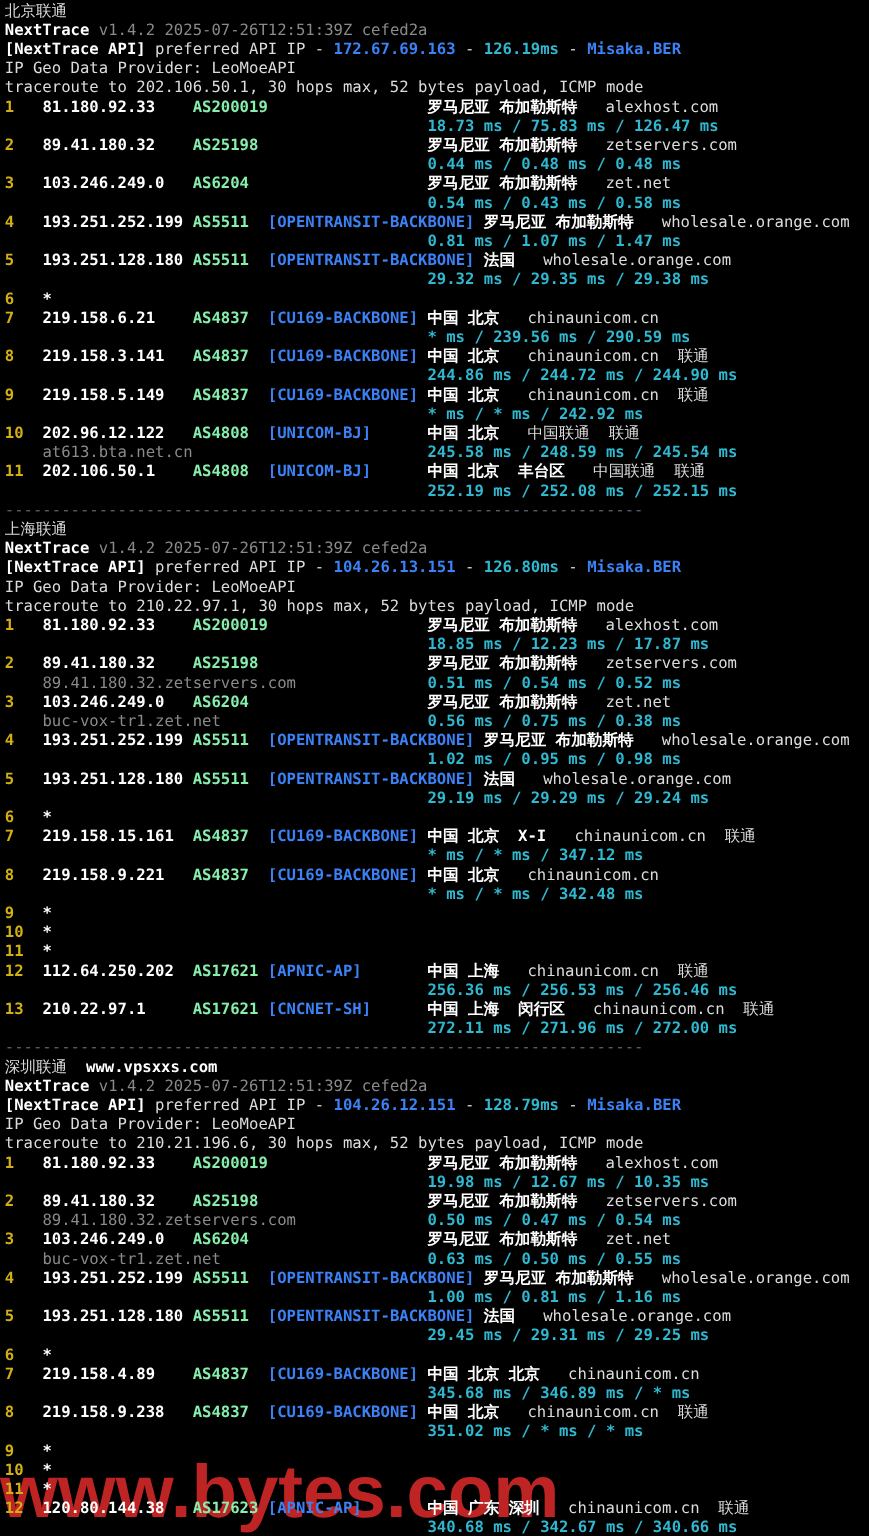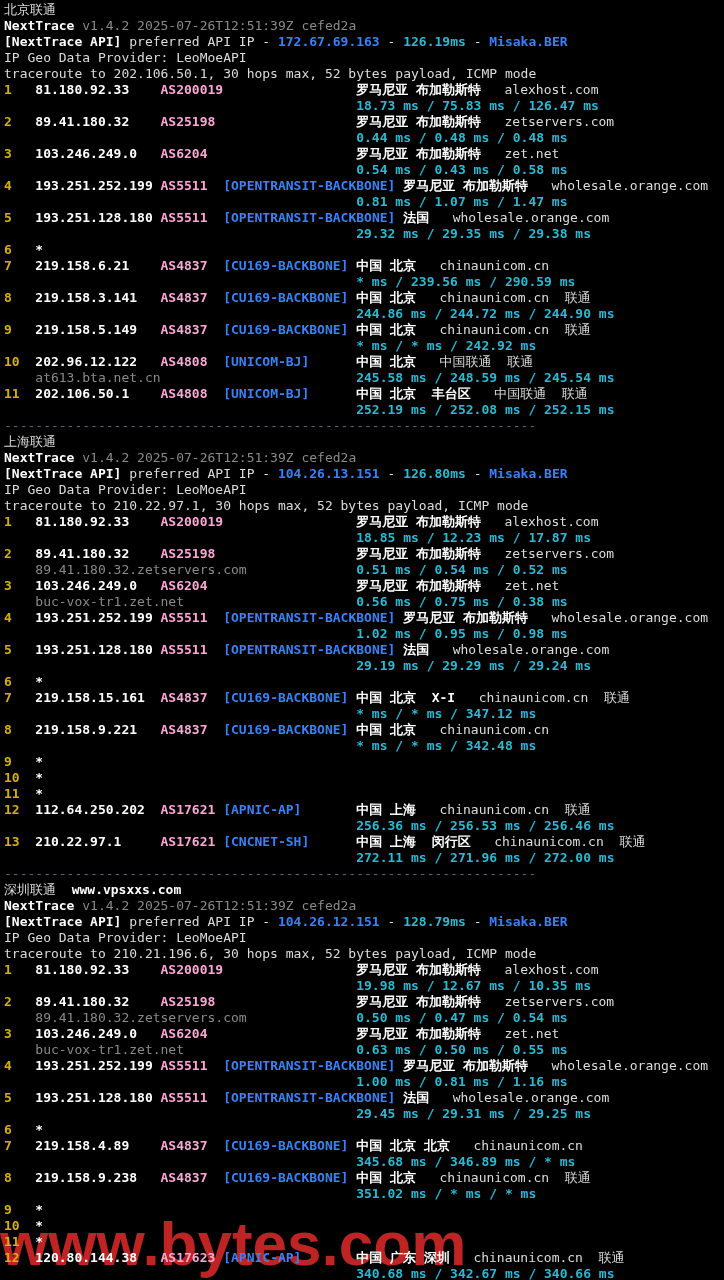--- a/index.html
+++ b/index.html
@@ -27,21 +27,21 @@
     position:absolute;
     left:4px;top:2px;
     z-index:1;
     white-space:pre;
   }
   .line{height:16px;white-space:pre;}
   .t-white{color:#dcdcdc;}
   .t-bold{color:#ffffff;font-weight:bold;}
   .t-gray{color:#8a8a8a;text-align:center;}
   .t-yellow{color:#d2b013;font-weight:bold;}
-  .t-green{color:#f9a8d4;font-weight:bold;}
+  .t-green{color:#86efac;font-weight:bold;}
   .t-green-b{color:#3b82f6;font-weight:bold;}
   .t-cyan{color:#2fb8d0;font-weight:bold;}
   .t-div{color:#5d6673;}
 </style>
 </head>
 <body>
 
 <div class="screen">
   <div class="watermark">www.bytes.com</div>
   <div class="term" id="term"><div class="line"><span class="t-white">北京联通</span></div><div class="line"><span class="t-bold">NextTrace</span><span class="t-gray"> v1.4.2 2025-07-26T12:51:39Z cefed2a</span></div><div class="line"><span class="t-bold">[NextTrace API]</span><span class="t-white"> preferred API IP - </span><span class="t-green-b">172.67.69.163</span><span class="t-white"> - </span><span class="t-cyan">126.19ms</span><span class="t-white"> - </span><span class="t-green-b">Misaka.BER</span></div><div class="line"><span class="t-white">IP Geo Data Provider: LeoMoeAPI</span></div><div class="line"><span class="t-white">traceroute to 202.106.50.1, 30 hops max, 52 bytes payload, ICMP mode</span></div><div class="line"><span class="t-yellow">1   </span><span class="t-bold">81.180.92.33    </span><span class="t-green">AS200019</span><span class="t-white">                 </span><span class="t-bold">罗马尼亚 布加勒斯特</span><span class="t-white">   </span><span class="t-white">alexhost.com</span></div><div class="line"><span class="t-white">                                             </span><span class="t-cyan">18.73 ms / 75.83 ms / 126.47 ms</span></div><div class="line"><span class="t-yellow">2   </span><span class="t-bold">89.41.180.32    </span><span class="t-green">AS25198 </span><span class="t-white">                 </span><span class="t-bold">罗马尼亚 布加勒斯特</span><span class="t-white">   </span><span class="t-white">zetservers.com</span></div><div class="line"><span class="t-white">                                             </span><span class="t-cyan">0.44 ms / 0.48 ms / 0.48 ms</span></div><div class="line"><span class="t-yellow">3   </span><span class="t-bold">103.246.249.0   </span><span class="t-green">AS6204  </span><span class="t-white">                 </span><span class="t-bold">罗马尼亚 布加勒斯特</span><span class="t-white">   </span><span class="t-white">zet.net</span></div><div class="line"><span class="t-white">                                             </span><span class="t-cyan">0.54 ms / 0.43 ms / 0.58 ms</span></div><div class="line"><span class="t-yellow">4   </span><span class="t-bold">193.251.252.199 </span><span class="t-green">AS5511  </span><span class="t-green-b">[OPENTRANSIT-BACKBONE] </span><span class="t-bold">罗马尼亚 布加勒斯特</span><span class="t-white">   </span><span class="t-white">wholesale.orange.com</span></div><div class="line"><span class="t-white">                                             </span><span class="t-cyan">0.81 ms / 1.07 ms / 1.47 ms</span></div><div class="line"><span class="t-yellow">5   </span><span class="t-bold">193.251.128.180 </span><span class="t-green">AS5511  </span><span class="t-green-b">[OPENTRANSIT-BACKBONE] </span><span class="t-bold">法国</span><span class="t-white">   </span><span class="t-white">wholesale.orange.com</span></div><div class="line"><span class="t-white">                                             </span><span class="t-cyan">29.32 ms / 29.35 ms / 29.38 ms</span></div><div class="line"><span class="t-yellow">6   </span><span class="t-bold">*</span></div><div class="line"><span class="t-yellow">7   </span><span class="t-bold">219.158.6.21    </span><span class="t-green">AS4837  </span><span class="t-green-b">[CU169-BACKBONE] </span><span class="t-bold">中国 北京</span><span class="t-white">   </span><span class="t-white">chinaunicom.cn</span></div><div class="line"><span class="t-white">                                             </span><span class="t-cyan">* ms / 239.56 ms / 290.59 ms</span></div><div class="line"><span class="t-yellow">8   </span><span class="t-bold">219.158.3.141   </span><span class="t-green">AS4837  </span><span class="t-green-b">[CU169-BACKBONE] </span><span class="t-bold">中国 北京</span><span class="t-white">   </span><span class="t-white">chinaunicom.cn</span><span class="t-white">  </span><span class="t-white">联通</span></div><div class="line"><span class="t-white">                                             </span><span class="t-cyan">244.86 ms / 244.72 ms / 244.90 ms</span></div><div class="line"><span class="t-yellow">9   </span><span class="t-bold">219.158.5.149   </span><span class="t-green">AS4837  </span><span class="t-green-b">[CU169-BACKBONE] </span><span class="t-bold">中国 北京</span><span class="t-white">   </span><span class="t-white">chinaunicom.cn</span><span class="t-white">  </span><span class="t-white">联通</span></div><div class="line"><span class="t-white">                                             </span><span class="t-cyan">* ms / * ms / 242.92 ms</span></div><div class="line"><span class="t-yellow">10  </span><span class="t-bold">202.96.12.122   </span><span class="t-green">AS4808  </span><span class="t-green-b">[UNICOM-BJ]      </span><span class="t-bold">中国 北京</span><span class="t-white">   </span><span class="t-white">中国联通</span><span class="t-white">  </span><span class="t-white">联通</span></div><div class="line"><span class="t-white">    </span><span class="t-gray">at613.bta.net.cn                         </span><span class="t-cyan">245.58 ms / 248.59 ms / 245.54 ms</span></div><div class="line"><span class="t-yellow">11  </span><span class="t-bold">202.106.50.1    </span><span class="t-green">AS4808  </span><span class="t-green-b">[UNICOM-BJ]      </span><span class="t-bold">中国 北京  丰台区</span><span class="t-white">   </span><span class="t-white">中国联通</span><span class="t-white">  </span><span class="t-white">联通</span></div><div class="line"><span class="t-white">                                             </span><span class="t-cyan">252.19 ms / 252.08 ms / 252.15 ms</span></div><div class="line"><span class="t-div">--------------------------------------------------------------------</span></div><div class="line"><span class="t-white">上海联通</span></div><div class="line"><span class="t-bold">NextTrace</span><span class="t-gray"> v1.4.2 2025-07-26T12:51:39Z cefed2a</span></div><div class="line"><span class="t-bold">[NextTrace API]</span><span class="t-white"> preferred API IP - </span><span class="t-green-b">104.26.13.151</span><span class="t-white"> - </span><span class="t-cyan">126.80ms</span><span class="t-white"> - </span><span class="t-green-b">Misaka.BER</span></div><div class="line"><span class="t-white">IP Geo Data Provider: LeoMoeAPI</span></div><div class="line"><span class="t-white">traceroute to 210.22.97.1, 30 hops max, 52 bytes payload, ICMP mode</span></div><div class="line"><span class="t-yellow">1   </span><span class="t-bold">81.180.92.33    </span><span class="t-green">AS200019</span><span class="t-white">                 </span><span class="t-bold">罗马尼亚 布加勒斯特</span><span class="t-white">   </span><span class="t-white">alexhost.com</span></div><div class="line"><span class="t-white">                                             </span><span class="t-cyan">18.85 ms / 12.23 ms / 17.87 ms</span></div><div class="line"><span class="t-yellow">2   </span><span class="t-bold">89.41.180.32    </span><span class="t-green">AS25198 </span><span class="t-white">                 </span><span class="t-bold">罗马尼亚 布加勒斯特</span><span class="t-white">   </span><span class="t-white">zetservers.com</span></div><div class="line"><span class="t-white">    </span><span class="t-gray">89.41.180.32.zetservers.com              </span><span class="t-cyan">0.51 ms / 0.54 ms / 0.52 ms</span></div><div class="line"><span class="t-yellow">3   </span><span class="t-bold">103.246.249.0   </span><span class="t-green">AS6204  </span><span class="t-white">                 </span><span class="t-bold">罗马尼亚 布加勒斯特</span><span class="t-white">   </span><span class="t-white">zet.net</span></div><div class="line"><span class="t-white">    </span><span class="t-gray">buc-vox-tr1.zet.net                      </span><span class="t-cyan">0.56 ms / 0.75 ms / 0.38 ms</span></div><div class="line"><span class="t-yellow">4   </span><span class="t-bold">193.251.252.199 </span><span class="t-green">AS5511  </span><span class="t-green-b">[OPENTRANSIT-BACKBONE] </span><span class="t-bold">罗马尼亚 布加勒斯特</span><span class="t-white">   </span><span class="t-white">wholesale.orange.com</span></div><div class="line"><span class="t-white">                                             </span><span class="t-cyan">1.02 ms / 0.95 ms / 0.98 ms</span></div><div class="line"><span class="t-yellow">5   </span><span class="t-bold">193.251.128.180 </span><span class="t-green">AS5511  </span><span class="t-green-b">[OPENTRANSIT-BACKBONE] </span><span class="t-bold">法国</span><span class="t-white">   </span><span class="t-white">wholesale.orange.com</span></div><div class="line"><span class="t-white">                                             </span><span class="t-cyan">29.19 ms / 29.29 ms / 29.24 ms</span></div><div class="line"><span class="t-yellow">6   </span><span class="t-bold">*</span></div><div class="line"><span class="t-yellow">7   </span><span class="t-bold">219.158.15.161  </span><span class="t-green">AS4837  </span><span class="t-green-b">[CU169-BACKBONE] </span><span class="t-bold">中国 北京  X-I</span><span class="t-white">   </span><span class="t-white">chinaunicom.cn</span><span class="t-white">  </span><span class="t-white">联通</span></div><div class="line"><span class="t-white">                                             </span><span class="t-cyan">* ms / * ms / 347.12 ms</span></div><div class="line"><span class="t-yellow">8   </span><span class="t-bold">219.158.9.221   </span><span class="t-green">AS4837  </span><span class="t-green-b">[CU169-BACKBONE] </span><span class="t-bold">中国 北京</span><span class="t-white">   </span><span class="t-white">chinaunicom.cn</span></div><div class="line"><span class="t-white">                                             </span><span class="t-cyan">* ms / * ms / 342.48 ms</span></div><div class="line"><span class="t-yellow">9   </span><span class="t-bold">*</span></div><div class="line"><span class="t-yellow">10  </span><span class="t-bold">*</span></div><div class="line"><span class="t-yellow">11  </span><span class="t-bold">*</span></div><div class="line"><span class="t-yellow">12  </span><span class="t-bold">112.64.250.202  </span><span class="t-green">AS17621 </span><span class="t-green-b">[APNIC-AP]       </span><span class="t-bold">中国 上海</span><span class="t-white">   </span><span class="t-white">chinaunicom.cn</span><span class="t-white">  </span><span class="t-white">联通</span></div><div class="line"><span class="t-white">                                             </span><span class="t-cyan">256.36 ms / 256.53 ms / 256.46 ms</span></div><div class="line"><span class="t-yellow">13  </span><span class="t-bold">210.22.97.1     </span><span class="t-green">AS17621 </span><span class="t-green-b">[CNCNET-SH]      </span><span class="t-bold">中国 上海  闵行区</span><span class="t-white">   </span><span class="t-white">chinaunicom.cn</span><span class="t-white">  </span><span class="t-white">联通</span></div><div class="line"><span class="t-white">                                             </span><span class="t-cyan">272.11 ms / 271.96 ms / 272.00 ms</span></div><div class="line"><span class="t-div">--------------------------------------------------------------------</span></div><div class="line"><span class="t-white">深圳联通</span><span class="t-white">  </span><span class="t-bold">www.vpsxxs.com</span></div><div class="line"><span class="t-bold">NextTrace</span><span class="t-gray"> v1.4.2 2025-07-26T12:51:39Z cefed2a</span></div><div class="line"><span class="t-bold">[NextTrace API]</span><span class="t-white"> preferred API IP - </span><span class="t-green-b">104.26.12.151</span><span class="t-white"> - </span><span class="t-cyan">128.79ms</span><span class="t-white"> - </span><span class="t-green-b">Misaka.BER</span></div><div class="line"><span class="t-white">IP Geo Data Provider: LeoMoeAPI</span></div><div class="line"><span class="t-white">traceroute to 210.21.196.6, 30 hops max, 52 bytes payload, ICMP mode</span></div><div class="line"><span class="t-yellow">1   </span><span class="t-bold">81.180.92.33    </span><span class="t-green">AS200019</span><span class="t-white">                 </span><span class="t-bold">罗马尼亚 布加勒斯特</span><span class="t-white">   </span><span class="t-white">alexhost.com</span></div><div class="line"><span class="t-white">                                             </span><span class="t-cyan">19.98 ms / 12.67 ms / 10.35 ms</span></div><div class="line"><span class="t-yellow">2   </span><span class="t-bold">89.41.180.32    </span><span class="t-green">AS25198 </span><span class="t-white">                 </span><span class="t-bold">罗马尼亚 布加勒斯特</span><span class="t-white">   </span><span class="t-white">zetservers.com</span></div><div class="line"><span class="t-white">    </span><span class="t-gray">89.41.180.32.zetservers.com              </span><span class="t-cyan">0.50 ms / 0.47 ms / 0.54 ms</span></div><div class="line"><span class="t-yellow">3   </span><span class="t-bold">103.246.249.0   </span><span class="t-green">AS6204  </span><span class="t-white">                 </span><span class="t-bold">罗马尼亚 布加勒斯特</span><span class="t-white">   </span><span class="t-white">zet.net</span></div><div class="line"><span class="t-white">    </span><span class="t-gray">buc-vox-tr1.zet.net                      </span><span class="t-cyan">0.63 ms / 0.50 ms / 0.55 ms</span></div><div class="line"><span class="t-yellow">4   </span><span class="t-bold">193.251.252.199 </span><span class="t-green">AS5511  </span><span class="t-green-b">[OPENTRANSIT-BACKBONE] </span><span class="t-bold">罗马尼亚 布加勒斯特</span><span class="t-white">   </span><span class="t-white">wholesale.orange.com</span></div><div class="line"><span class="t-white">                                             </span><span class="t-cyan">1.00 ms / 0.81 ms / 1.16 ms</span></div><div class="line"><span class="t-yellow">5   </span><span class="t-bold">193.251.128.180 </span><span class="t-green">AS5511  </span><span class="t-green-b">[OPENTRANSIT-BACKBONE] </span><span class="t-bold">法国</span><span class="t-white">   </span><span class="t-white">wholesale.orange.com</span></div><div class="line"><span class="t-white">                                             </span><span class="t-cyan">29.45 ms / 29.31 ms / 29.25 ms</span></div><div class="line"><span class="t-yellow">6   </span><span class="t-bold">*</span></div><div class="line"><span class="t-yellow">7   </span><span class="t-bold">219.158.4.89    </span><span class="t-green">AS4837  </span><span class="t-green-b">[CU169-BACKBONE] </span><span class="t-bold">中国 北京 北京</span><span class="t-white">   </span><span class="t-white">chinaunicom.cn</span></div><div class="line"><span class="t-white">                                             </span><span class="t-cyan">345.68 ms / 346.89 ms / * ms</span></div><div class="line"><span class="t-yellow">8   </span><span class="t-bold">219.158.9.238   </span><span class="t-green">AS4837  </span><span class="t-green-b">[CU169-BACKBONE] </span><span class="t-bold">中国 北京</span><span class="t-white">   </span><span class="t-white">chinaunicom.cn</span><span class="t-white">  </span><span class="t-white">联通</span></div><div class="line"><span class="t-white">                                             </span><span class="t-cyan">351.02 ms / * ms / * ms</span></div><div class="line"><span class="t-yellow">9   </span><span class="t-bold">*</span></div><div class="line"><span class="t-yellow">10  </span><span class="t-bold">*</span></div><div class="line"><span class="t-yellow">11  </span><span class="t-bold">*</span></div><div class="line"><span class="t-yellow">12  </span><span class="t-bold">120.80.144.38   </span><span class="t-green">AS17623 </span><span class="t-green-b">[APNIC-AP]       </span><span class="t-bold">中国 广东 深圳</span><span class="t-white">   </span><span class="t-white">chinaunicom.cn</span><span class="t-white">  </span><span class="t-white">联通</span></div><div class="line"><span class="t-white">                                             </span><span class="t-cyan">340.68 ms / 342.67 ms / 340.66 ms</span></div></div>

